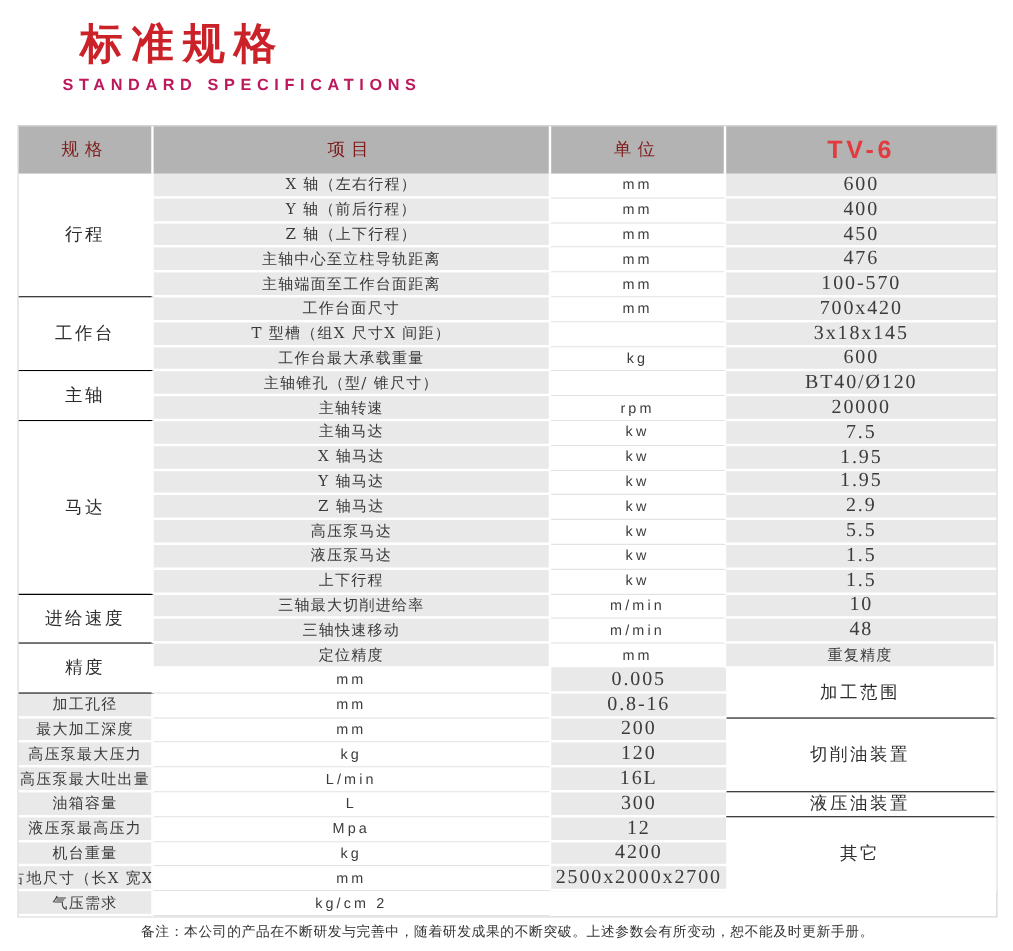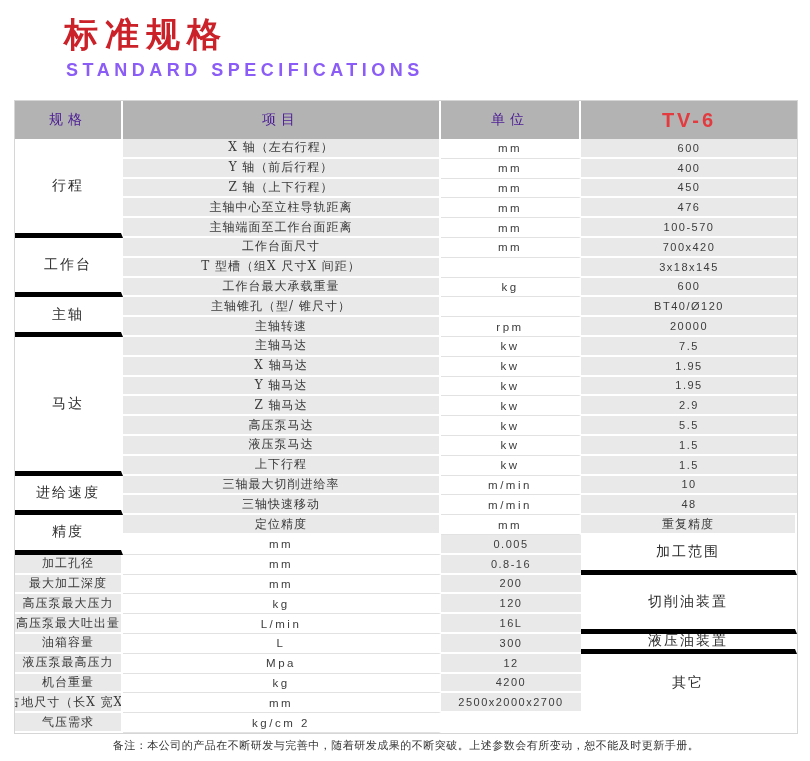--- a/index.html
+++ b/index.html
@@ -5,64 +5,64 @@
   html,body { margin:0; padding:0; background:#ffffff; }
   body { width:810px; height:761px; font-family:"Liberation Sans", sans-serif; }
   .page { position:relative; width:810px; height:761px; background:#ffffff; overflow:hidden;text-align:center; }
 
   .title-zh {
     position:absolute; left:64px; top:12px;
     font-family:"DejaVu Serif", serif;
     font-size:34px; font-weight:bold; color:#cb2229; letter-spacing:7px;
   }
   .title-en {
-    position:absolute; left:66px; top:60px;
-    font-size:18px; font-weight:bold; color:#8b5cf6; letter-spacing:4.5px;
+    position:absolute; left:50px; top:60px;
+    font-size:13px; font-weight:bold; color:#be185d; letter-spacing:4.5px;
     font-family:"Liberation Sans", sans-serif;
   }
 
   .spec-table {
     position:absolute; left:14px; top:100px; width:782px;
     border:1px solid #d6d6d6;
   }
   .hdr, .tbody {
     display:grid;
     grid-template-columns:108px 318px 140px 216px;
   }
   .cell { box-sizing:border-box; display:flex; align-items:center; justify-content:center; overflow:hidden; white-space:nowrap; }
 
   .hdr .cell {
-    height:38px; background:#b3b3b3; color:#4c1d95;
+    height:38px; background:#b3b3b3; color:#7f1d1d;
     font-family:"DejaVu Serif", serif;
     font-size:14px; letter-spacing:5px;
     border-right:2px solid #ffffff;
   }
   .hdr .cell:last-child { border-right:none; }
   .hdr .model {
     color:#e23a3e; font-weight:bold; letter-spacing:3px; font-size:20px;
     font-family:"Liberation Sans", sans-serif;
   }
 
   .tbody { grid-auto-rows:19.8px; }
   .tbody .spec {
-    background:#ffffff; border-bottom:5px solid #000000; border-right:2px solid #ffffff;
+    background:#ffffff; border-bottom:1px solid #000000; border-right:2px solid #ffffff;
     font-family:"DejaVu Serif", serif; font-size:14px; letter-spacing:2px; color:#2e2e2e;
   }
   .tbody .spec.last { border-bottom:none; }
   .tbody .item {
     background:#e9e9e9; border-bottom:2px solid #ffffff; border-right:2px solid #ffffff;
     font-family:"DejaVu Serif", serif; font-size:12px; letter-spacing:1px; color:#3a3a3a;
   }
   .tbody .unit {
     background:#ffffff; border-bottom:1px solid #e2e2e2; border-right:2px solid #ffffff;
     font-size:11.5px; letter-spacing:2.5px; color:#3c3c3c;
   }
   .tbody .value {
     background:#e9e9e9; border-bottom:2px solid #ffffff;
-    font-size:11px; letter-spacing:1.5px; color:#3c3c3c;
+    font-size:16px; letter-spacing:1.5px; color:#3c3c3c;font-family:Liberation Serif, serif;
   }
 
   .footnote {
     position:absolute; left:16px; top:738px; width:780px;
     font-family:"DejaVu Serif", serif;
     font-size:11px; color:#333333; letter-spacing:0.5px; white-space:nowrap;
   }
 </style>
 </head>
 <body>

